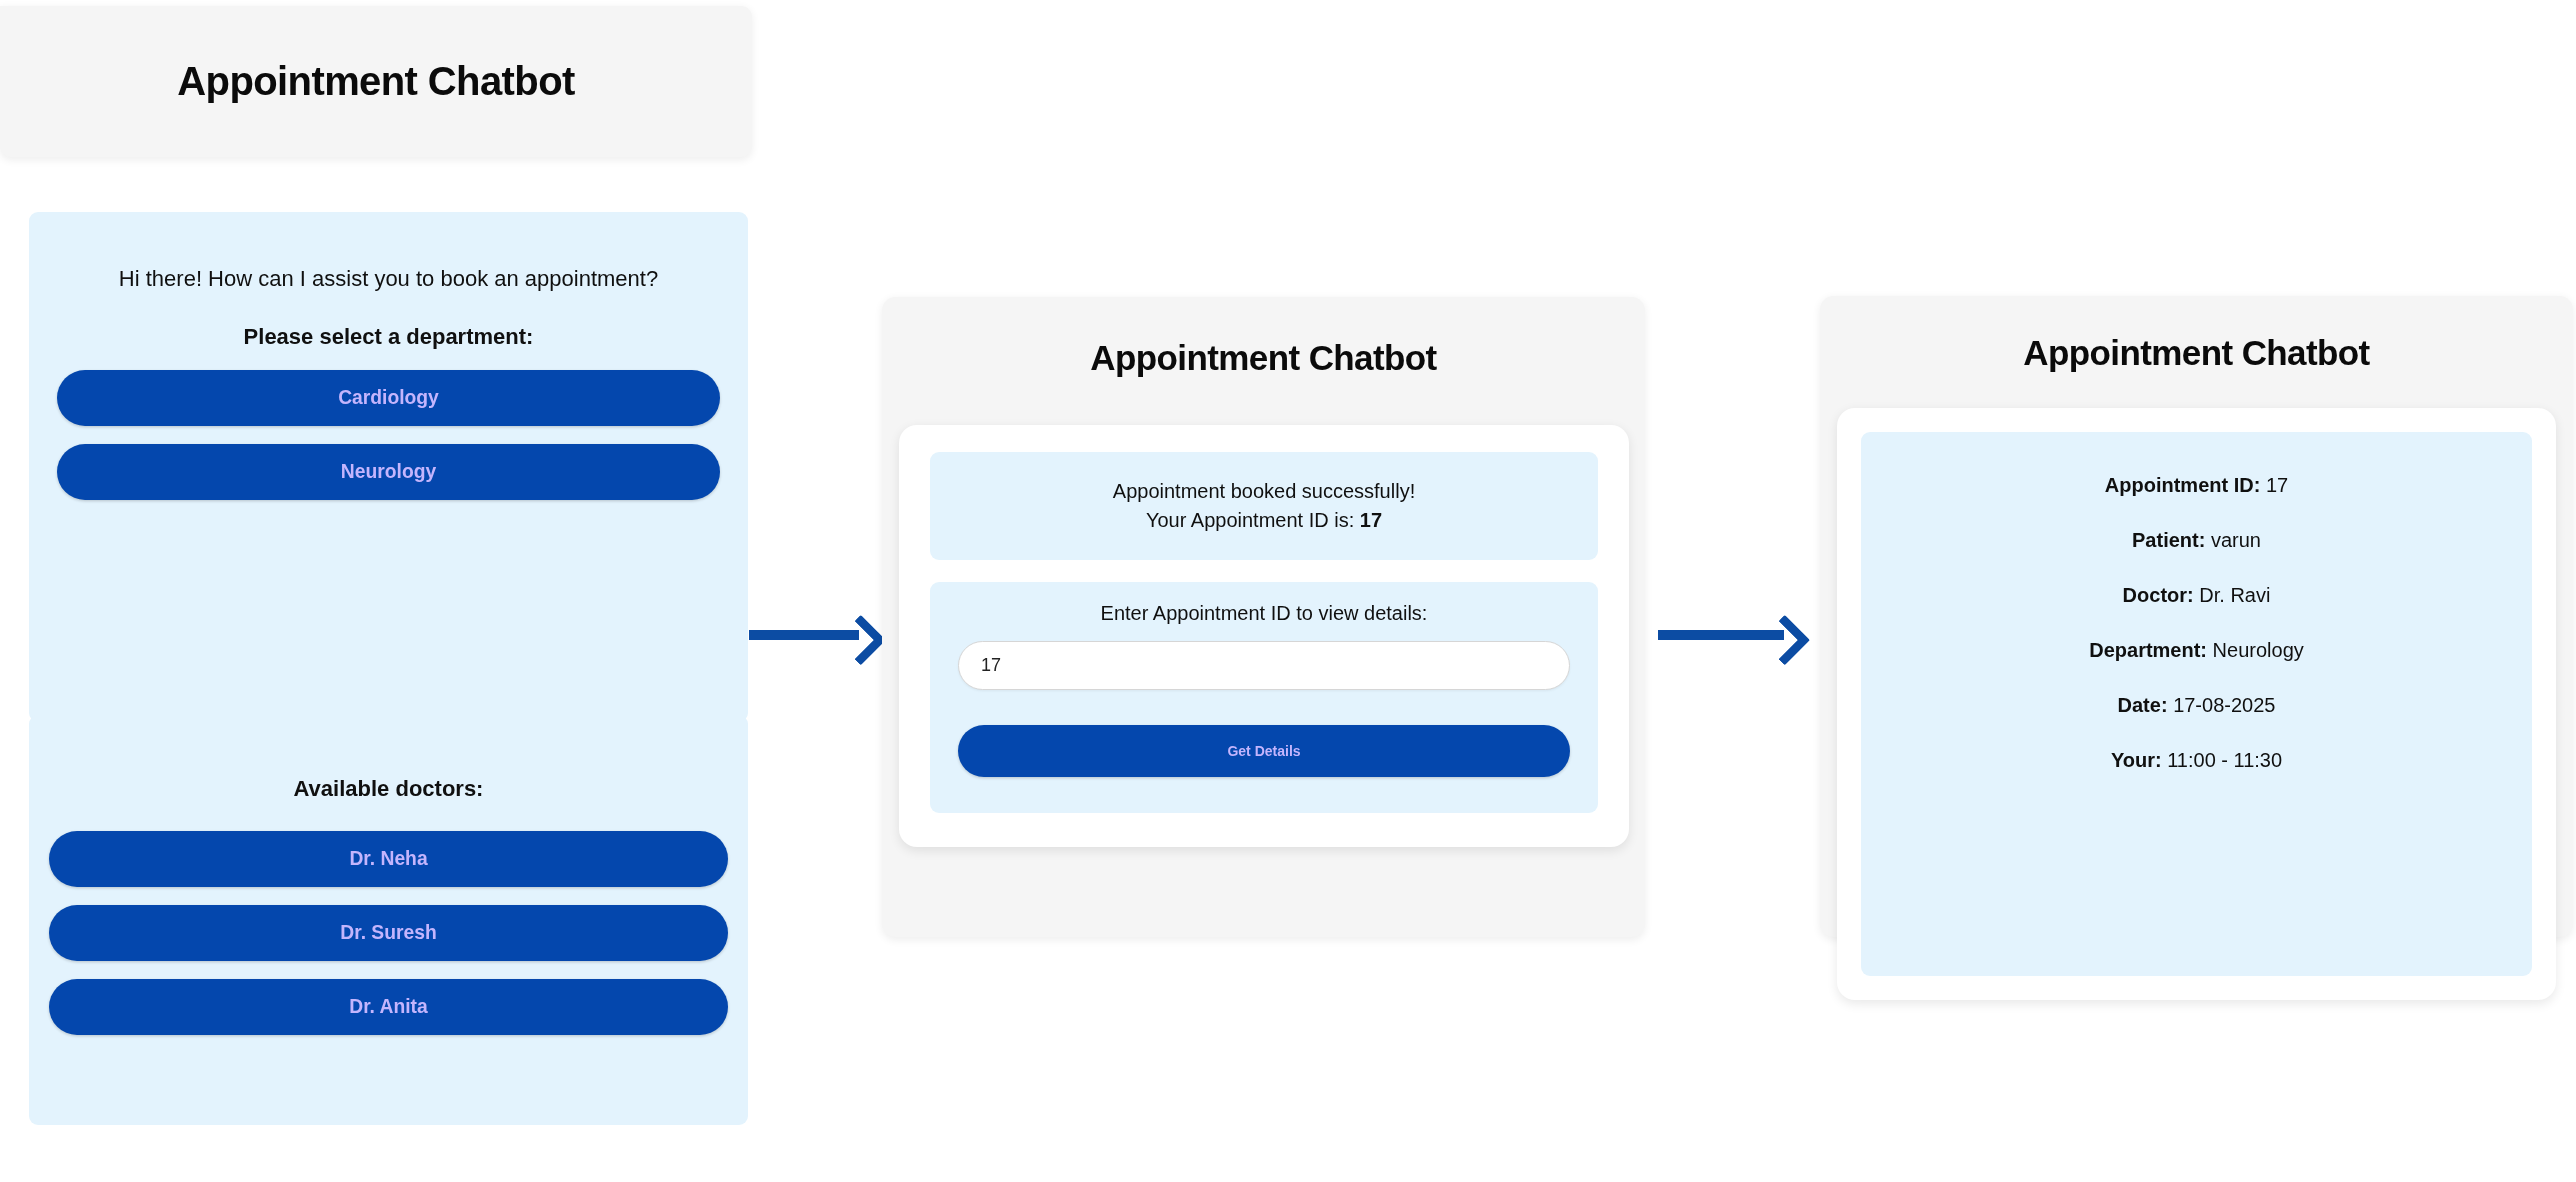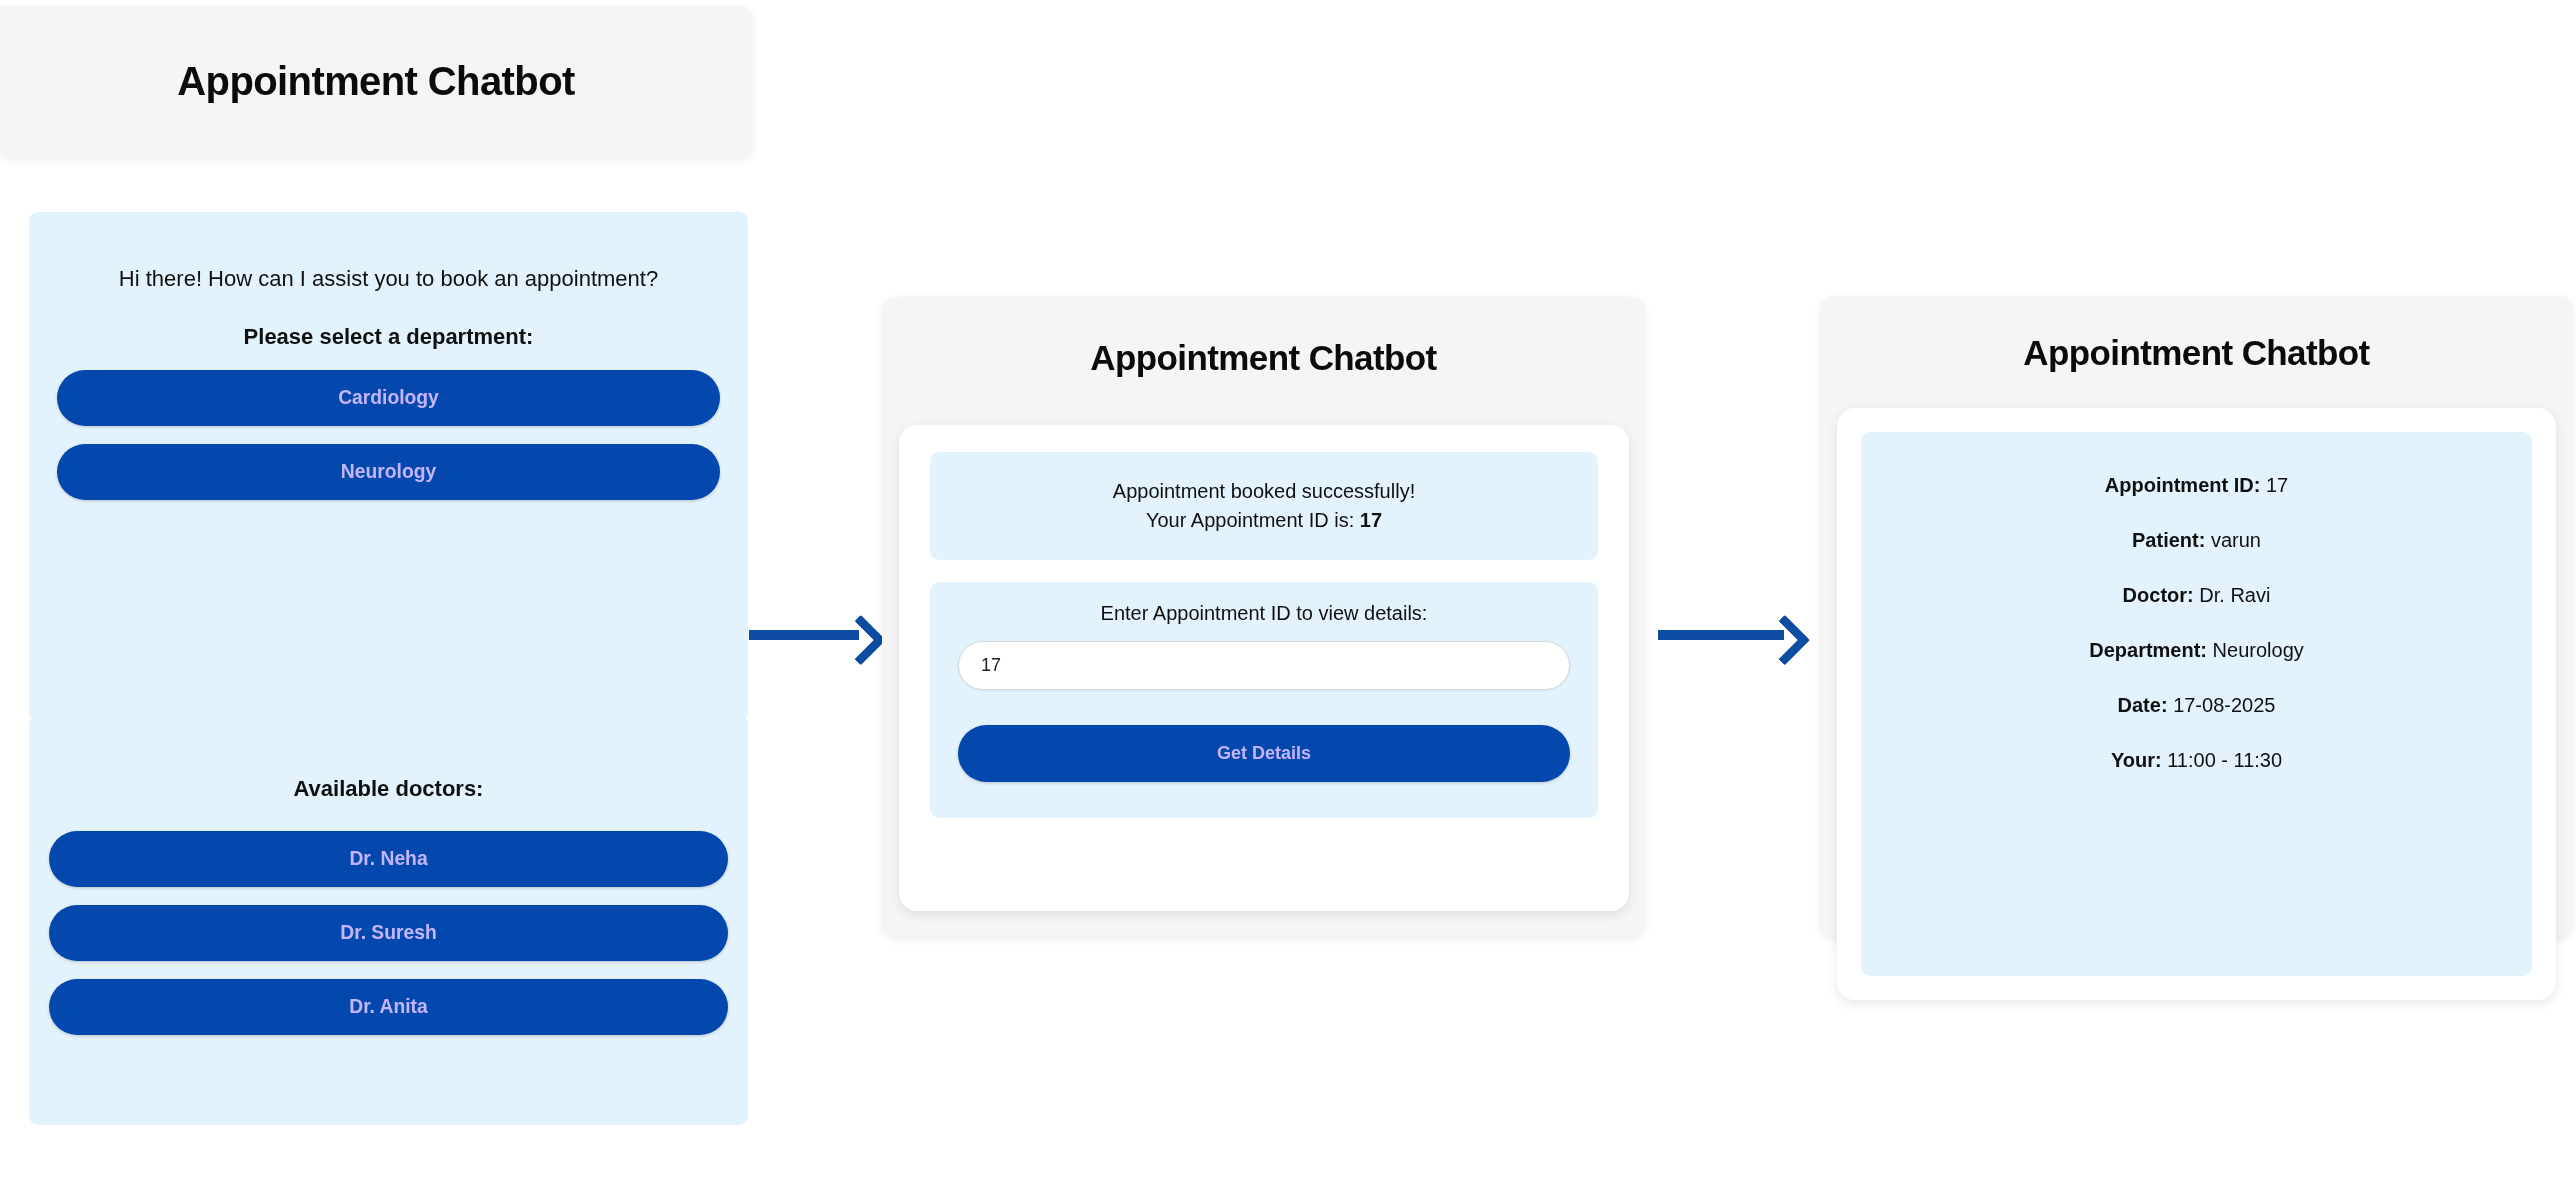--- a/index.html
+++ b/index.html
@@ -156,21 +156,21 @@
   }
   #panel-middle .panel-header {
     font-size: 35px;
     padding-top: 41px;
   }
   #middle-card {
     position: absolute;
     left: 17px;
     top: 128px;
     width: 730px;
-    height: 486px;
+    height: 422px;
     box-sizing: border-box;
     padding: 26.6px 31px;
   }
   #booking-confirm-bubble {
     width: 100%;
     box-sizing: border-box;
     padding: 25px 18px;
     margin-bottom: 22px;
   }
   #booking-confirm-bubble .bubble-text {
@@ -195,21 +195,21 @@
     border-radius: 603px;
     background: #ffffff;
     font-size: 18px;
     color: #222;
     padding: 13.3px 22px;
     font-family: "Liberation Sans", sans-serif;
     box-shadow: 0 1.2px 2.4px rgba(0,0,0,0.05);
     outline: none;
   }
   #get-details-btn {
-    font-size: 18px;
+    font-size: 14px;
     padding: 18px 0;
     margin-top: 35px;
   }
 
   
   #panel-right {
     left: 1820px;
     top: 296px;
     width: 753px;
     height: 641px;

